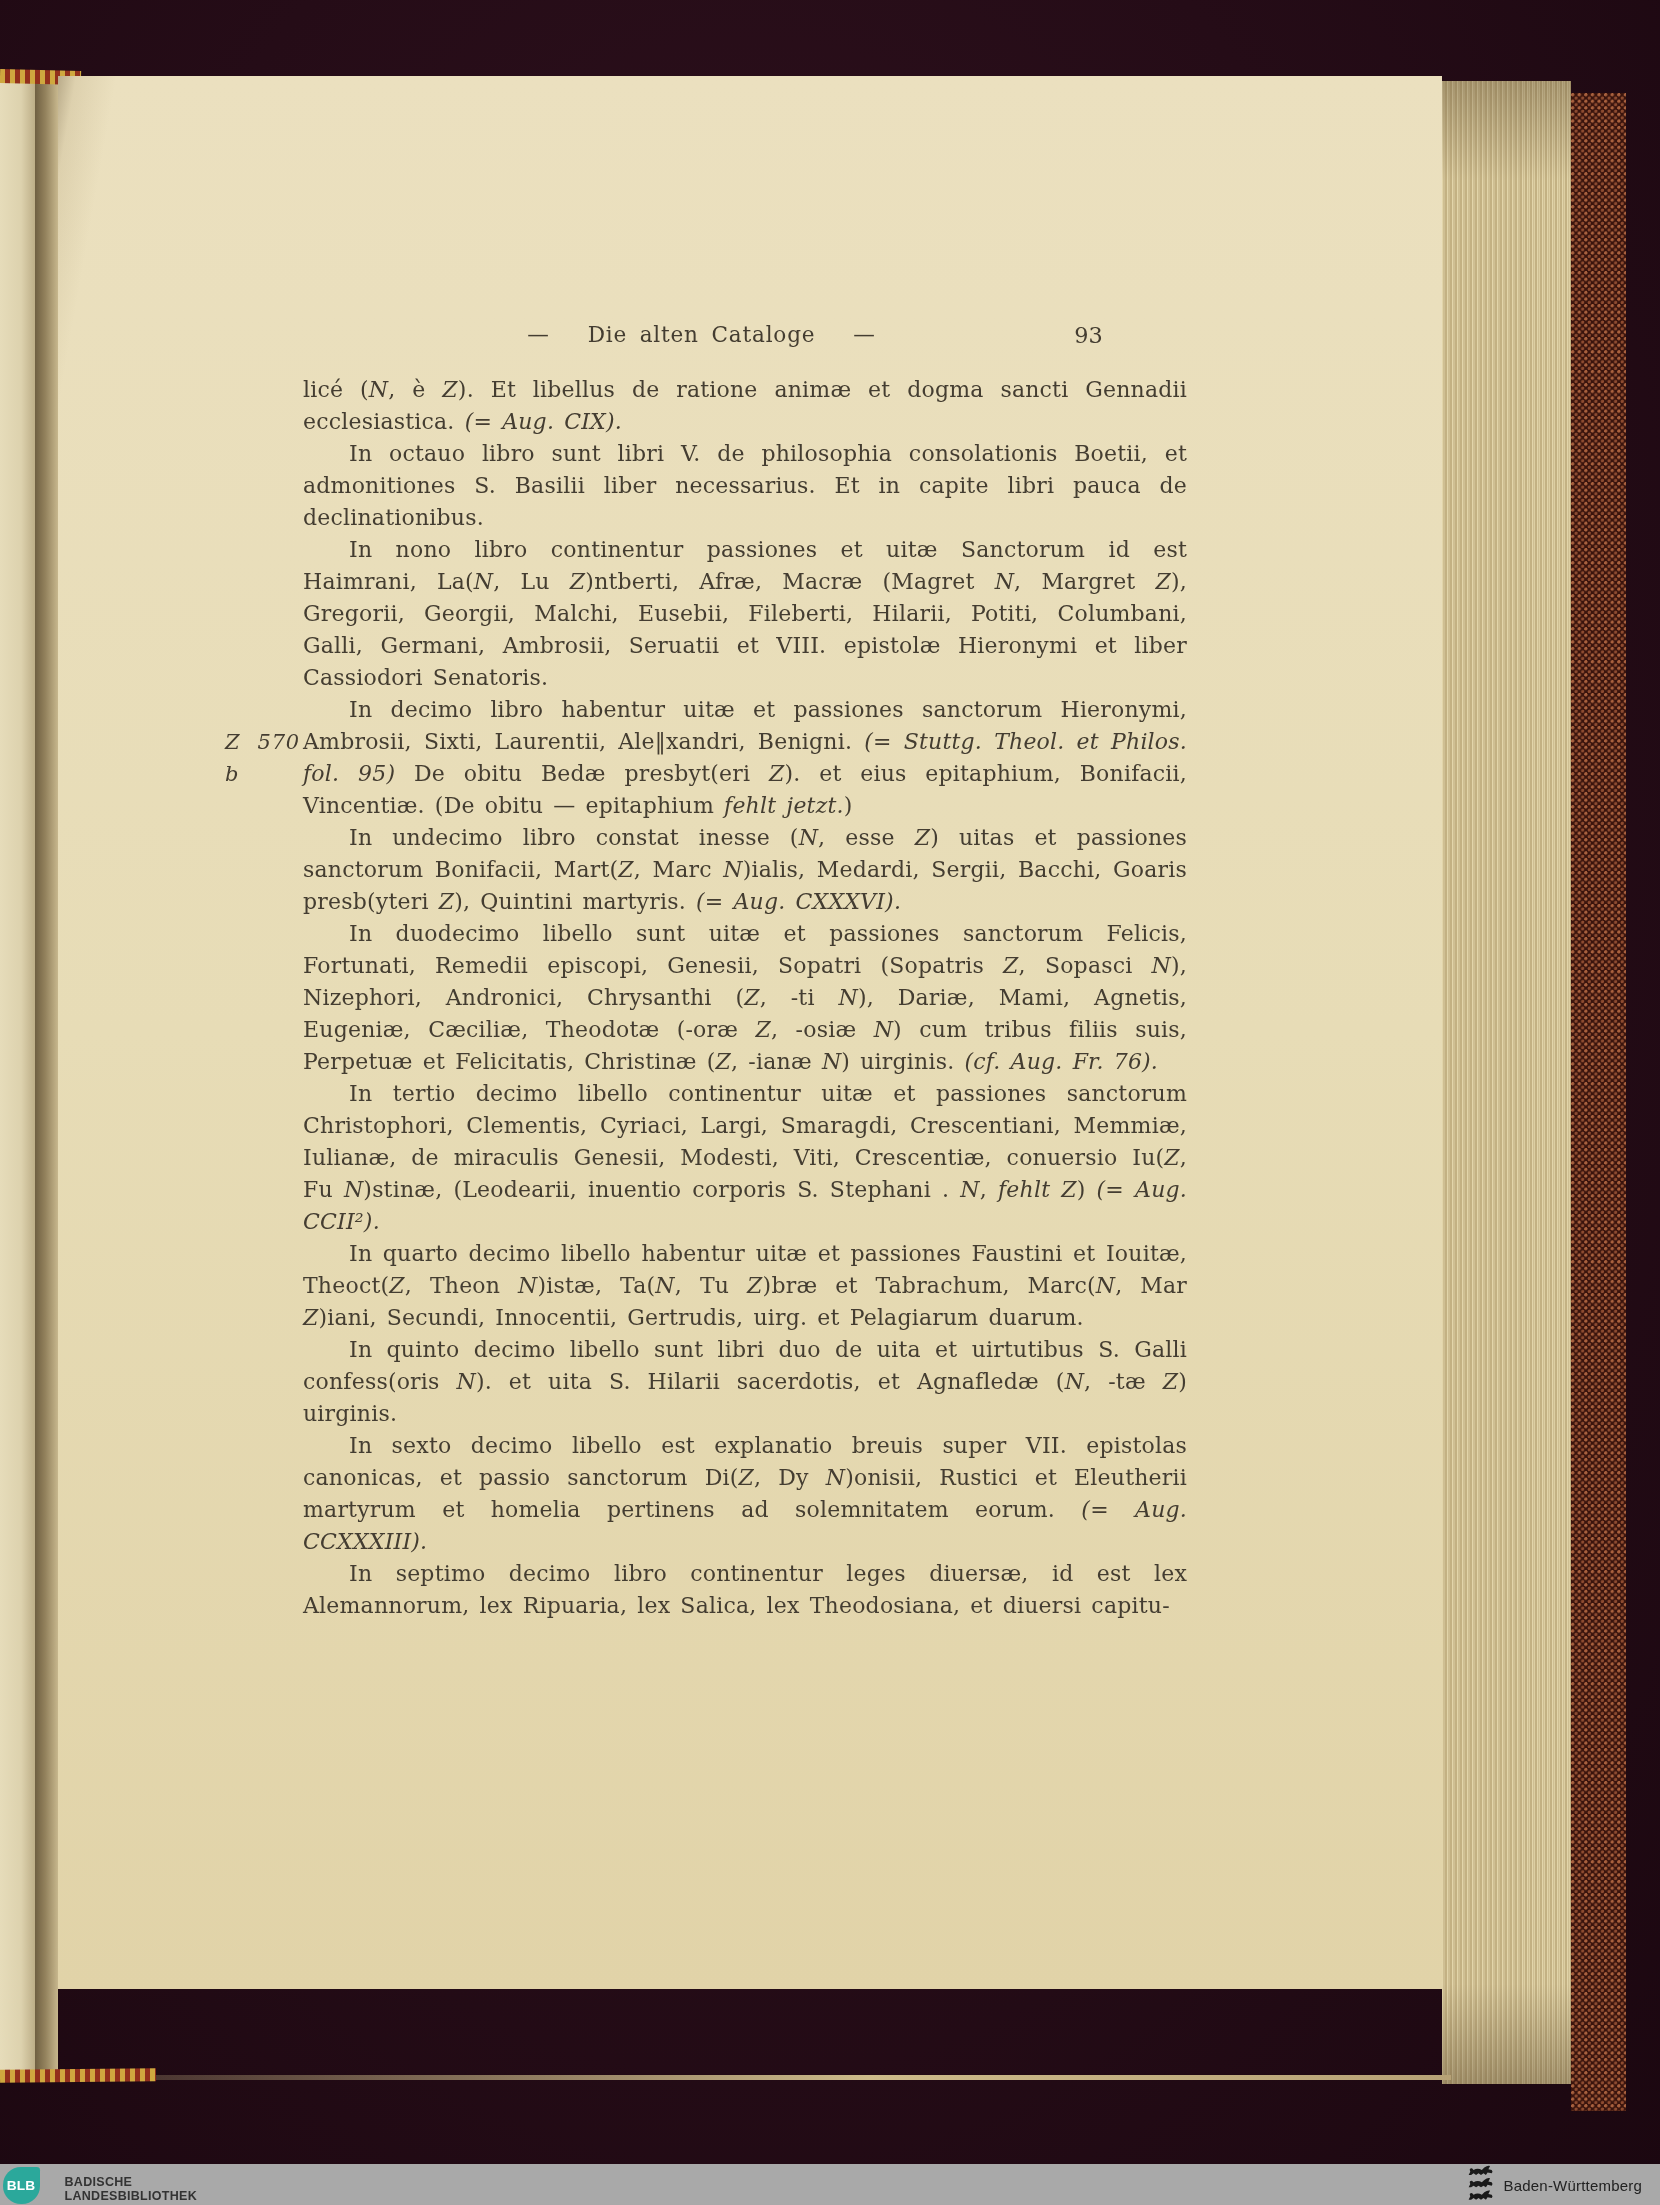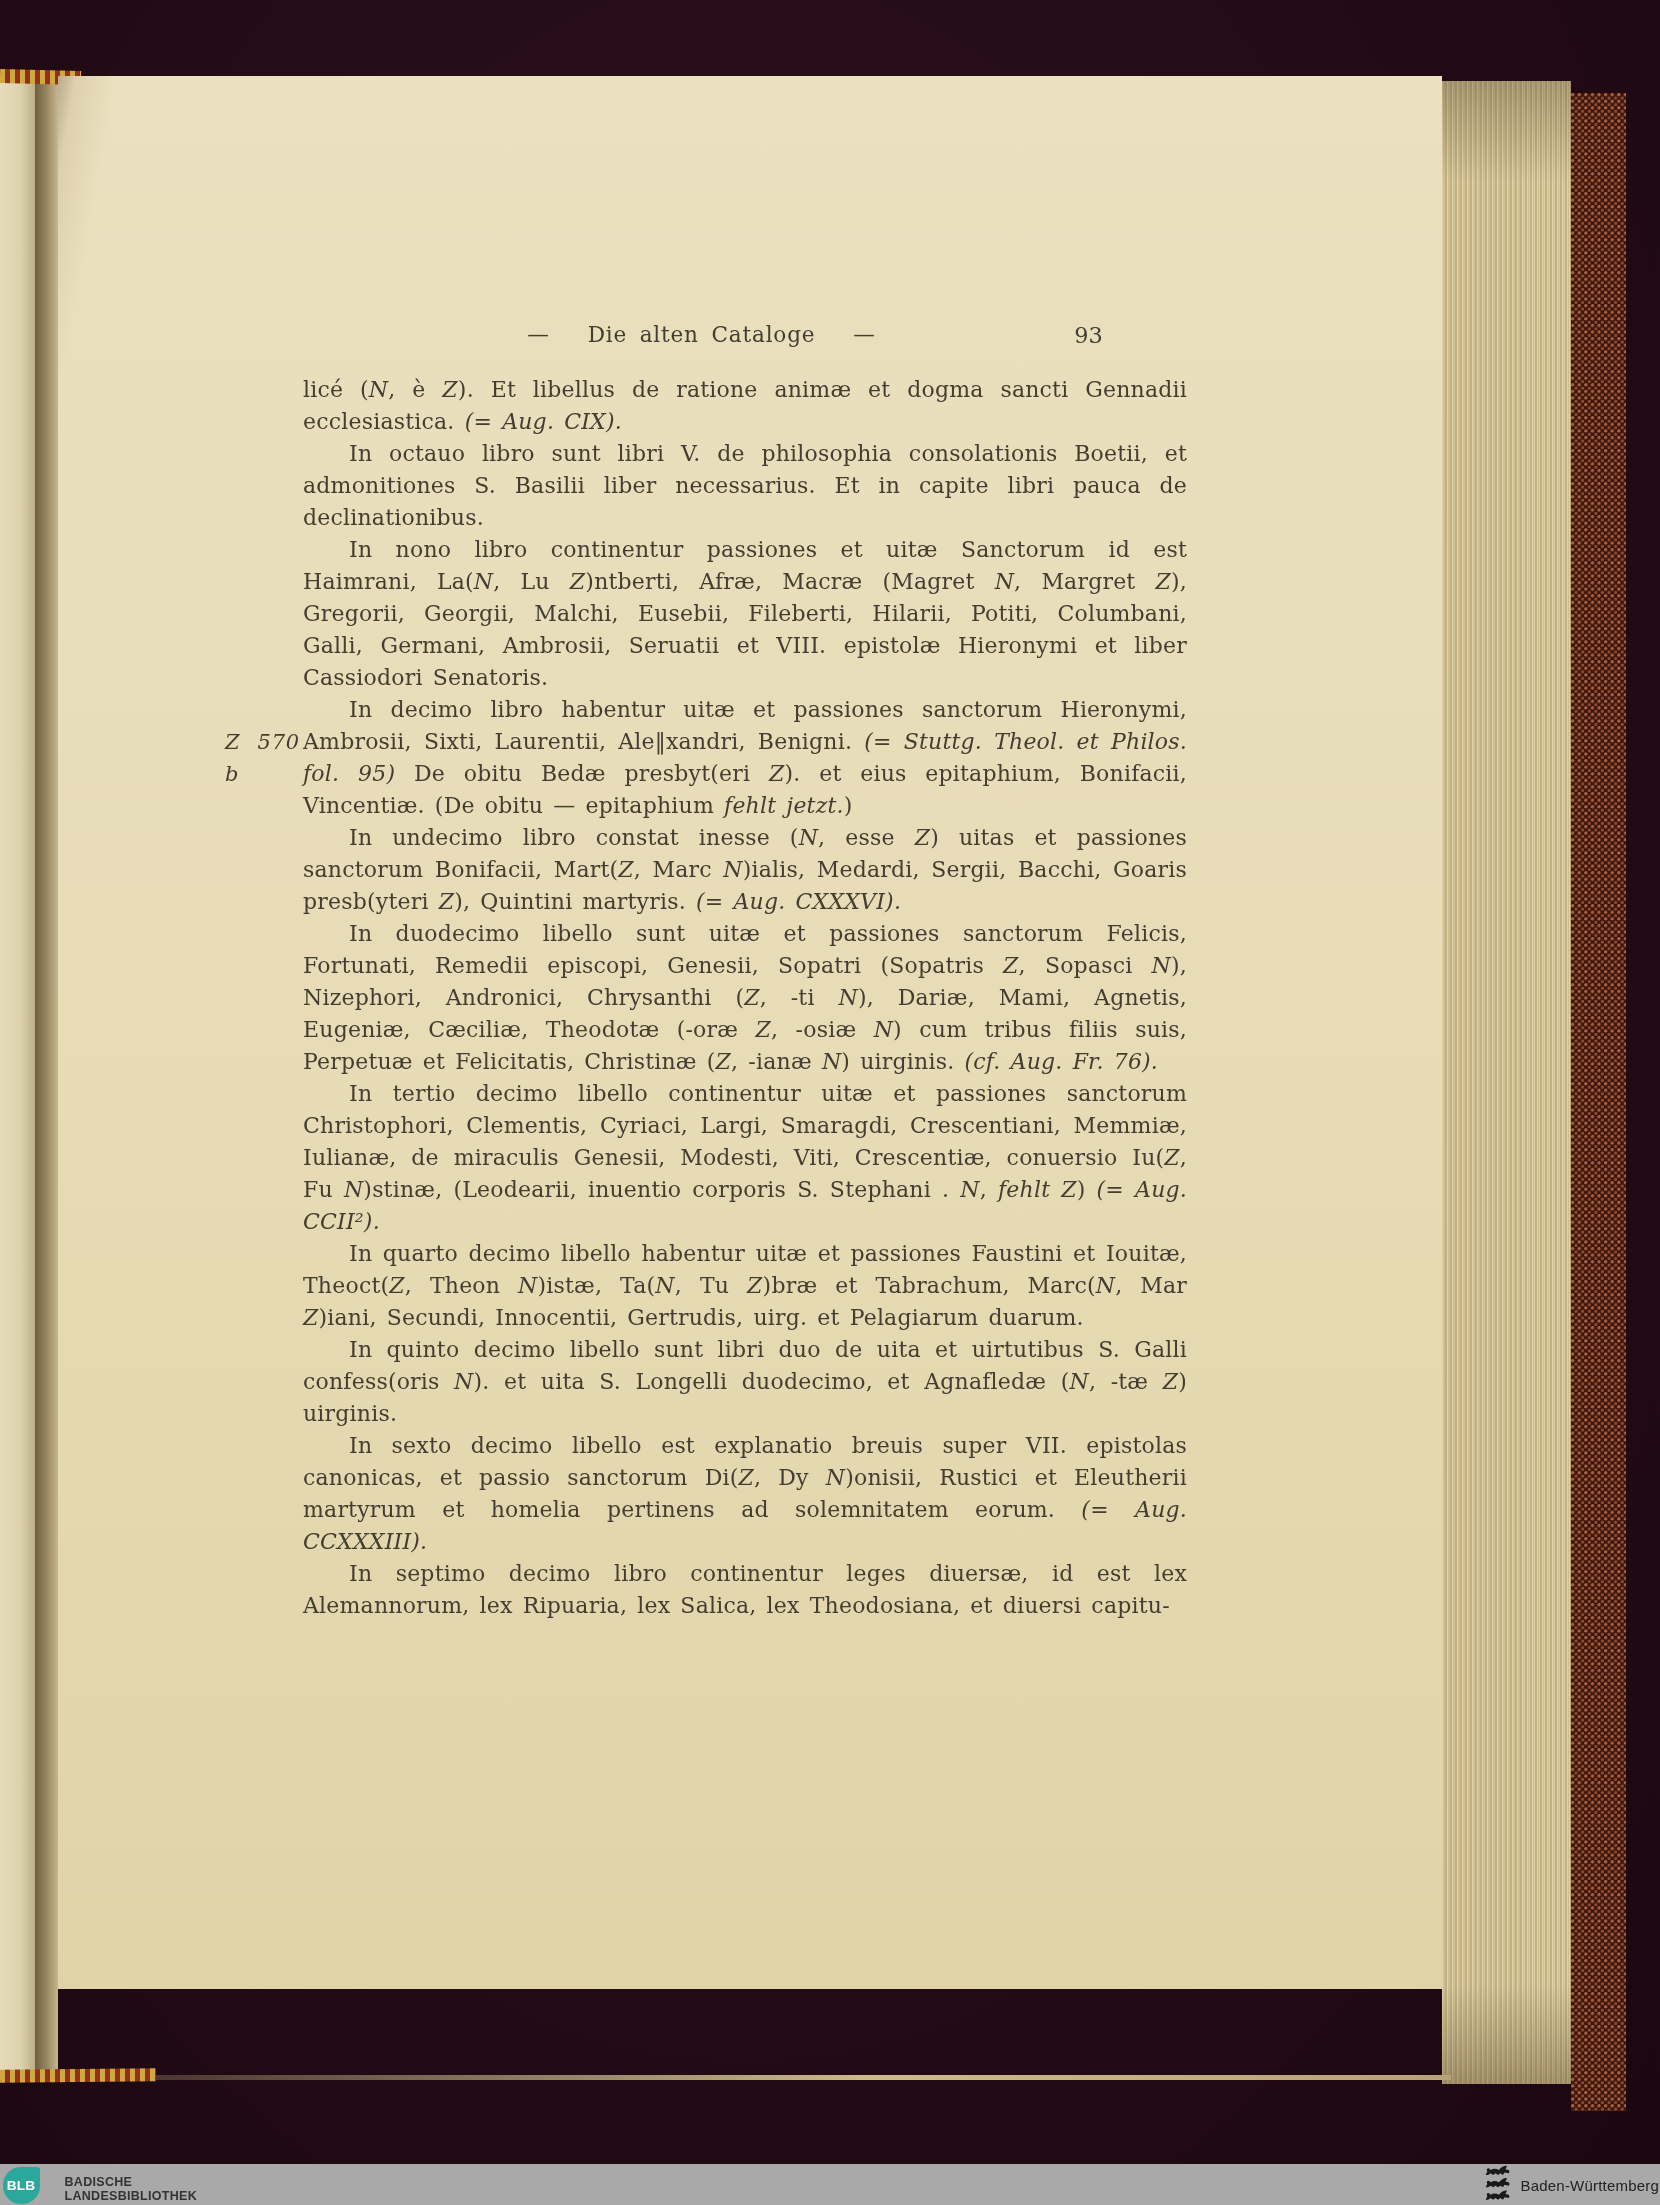--- a/index.html
+++ b/index.html
@@ -75,21 +75,21 @@
     display:flex;align-items:center;justify-content:space-between;
     font-family:"Liberation Sans", sans-serif;
   }
   .footer-left{display:flex;align-items:flex-end;margin-left:2.5px;}
   .blb-logo{
     width:37px;height:37px;background:#2ba89b;border-radius:18px 3.3px 18px 18px;
     display:flex;align-items:center;justify-content:center;
     color:#ffffff;font-weight:bold;font-size:13.7px;letter-spacing:0.2px;
   }
   .library-name{margin-left:25px;color:#333333;font-weight:bold;font-size:12.5px;line-height:14.5px;letter-spacing:0.3px;}
-  .footer-right{display:flex;align-items:center;margin-right:2px;}
+  .footer-right{display:flex;align-items:center;margin-right:19px;}
   .bw-label{margin-left:9px;color:#222222;font-size:15px;font-weight:500;letter-spacing:0.2px;}
 </style>
 </head>
 <body>
 
 <div class="left-page-edge"></div>
 <div class="gutter-shadow"></div>
 <div class="headband-top"></div>
 <div class="headband-bottom"></div>
 <div class="page">
@@ -100,21 +100,21 @@
     </div>
     <div class="text-body">
         <p class="para"><span>licé (</span><span class="it">N</span><span>, è </span><span class="it">Z</span><span>). Et libellus de ratione animæ et dogma sancti Gennadii ecclesiastica. </span><span class="it">(= Aug. CIX).</span></p>
         <p class="para indent"><span>In octauo libro sunt libri V. de philosophia consolationis Boetii, et admonitiones S. Basilii liber necessarius. Et in capite libri pauca de declinationibus.</span></p>
         <p class="para indent"><span>In nono libro continentur passiones et uitæ Sanctorum id est Haimrani, La(</span><span class="it">N</span><span>, Lu </span><span class="it">Z</span><span>)ntberti, Afræ, Macræ (Magret </span><span class="it">N</span><span>, Margret </span><span class="it">Z</span><span>), Gregorii, Georgii, Malchi, Eusebii, Fileberti, Hilarii, Potiti, Columbani, Galli, Germani, Ambrosii, Seruatii et VIII. epistolæ Hieronymi et liber Cassiodori Senatoris.</span></p>
         <p class="para indent"><span class="margin-note">Z 570 b</span><span>In decimo libro habentur uitæ et passiones sanctorum Hieronymi, Ambrosii, Sixti, Laurentii, Ale‖xandri, Benigni. </span><span class="it">(= Stuttg. Theol. et Philos. fol. 95)</span><span> De obitu Bedæ presbyt(eri </span><span class="it">Z</span><span>). et eius epitaphium, Bonifacii, Vincentiæ. (De obitu — epitaphium </span><span class="it">fehlt jetzt.</span><span>)</span></p>
         <p class="para indent"><span>In undecimo libro constat inesse (</span><span class="it">N</span><span>, esse </span><span class="it">Z</span><span>) uitas et passiones sanctorum Bonifacii, Mart(</span><span class="it">Z</span><span>, Marc </span><span class="it">N</span><span>)ialis, Medardi, Sergii, Bacchi, Goaris presb(yteri </span><span class="it">Z</span><span>), Quintini martyris. </span><span class="it">(= Aug. CXXXVI).</span></p>
         <p class="para indent"><span>In duodecimo libello sunt uitæ et passiones sanctorum Felicis, Fortunati, Remedii episcopi, Genesii, Sopatri (Sopatris </span><span class="it">Z</span><span>, Sopasci </span><span class="it">N</span><span>), Nizephori, Andronici, Chrysanthi (</span><span class="it">Z</span><span>, -ti </span><span class="it">N</span><span>), Dariæ, Mami, Agnetis, Eugeniæ, Cæciliæ, Theodotæ (-oræ </span><span class="it">Z</span><span>, -osiæ </span><span class="it">N</span><span>) cum tribus filiis suis, Perpetuæ et Felicitatis, Christinæ (</span><span class="it">Z</span><span>, -ianæ </span><span class="it">N</span><span>) uirginis. </span><span class="it">(cf. Aug. Fr. 76).</span></p>
         <p class="para indent"><span>In tertio decimo libello continentur uitæ et passiones sanctorum Christophori, Clementis, Cyriaci, Largi, Smaragdi, Crescentiani, Memmiæ, Iulianæ, de miraculis Genesii, Modesti, Viti, Crescentiæ, conuersio Iu(</span><span class="it">Z</span><span>, Fu </span><span class="it">N</span><span>)stinæ, (Leodearii, inuentio corporis S. Stephani . </span><span class="it">N</span><span>, </span><span class="it">fehlt Z</span><span>) </span><span class="it">(= Aug. CCII²).</span></p>
         <p class="para indent"><span>In quarto decimo libello habentur uitæ et passiones Faustini et Iouitæ, Theoct(</span><span class="it">Z</span><span>, Theon </span><span class="it">N</span><span>)istæ, Ta(</span><span class="it">N</span><span>, Tu </span><span class="it">Z</span><span>)bræ et Tabrachum, Marc(</span><span class="it">N</span><span>, Mar </span><span class="it">Z</span><span>)iani, Secundi, Innocentii, Gertrudis, uirg. et Pelagiarum duarum.</span></p>
-        <p class="para indent"><span>In quinto decimo libello sunt libri duo de uita et uirtutibus S. Galli confess(oris </span><span class="it">N</span><span>). et uita S. Longelli duodecimo, et Agnafledæ (</span><span class="it">N</span><span>, -tæ </span><span class="it">Z</span><span>) uirginis.</span></p>
+        <p class="para indent"><span>In quinto decimo libello sunt libri duo de uita et uirtutibus S. Galli confess(oris </span><span class="it">N</span><span>). et uita S. Hilarii sacerdotis, et Agnafledæ (</span><span class="it">N</span><span>, -tæ </span><span class="it">Z</span><span>) uirginis.</span></p>
         <p class="para indent"><span>In sexto decimo libello est explanatio breuis super VII. epistolas canonicas, et passio sanctorum Di(</span><span class="it">Z</span><span>, Dy </span><span class="it">N</span><span>)onisii, Rustici et Eleutherii martyrum et homelia pertinens ad solemnitatem eorum. </span><span class="it">(= Aug. CCXXXIII).</span></p>
         <p class="para indent"><span>In septimo decimo libro continentur leges diuersæ, id est lex Alemannorum, lex Ripuaria, lex Salica, lex Theodosiana, et diuersi capitu-</span></p>
       </div>
   </div>
 </div>
 <div class="fore-edge"></div>
 <div class="cover-cloth"></div>
 <div class="bottom-edge-line"></div>
 
 <div class="footer-bar">

